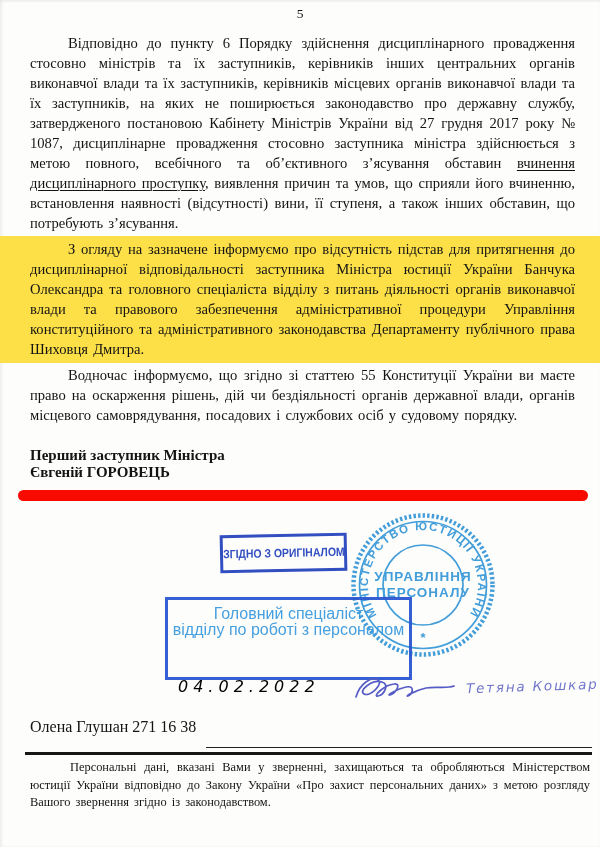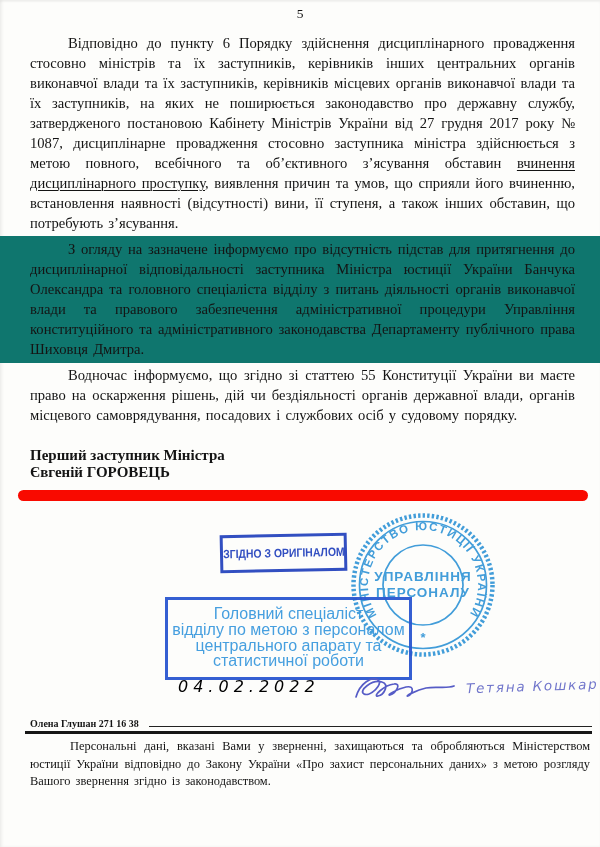--- a/index.html
+++ b/index.html
@@ -20,21 +20,21 @@
   .content { padding:33px 25px 0 30px; }
   .content p {
     margin:0; text-align:justify;
     font-size:14.6px; line-height:20px;
     text-indent:38px;
     word-spacing:1.5px;
   }
   .content p.continuation { text-indent:0; }
   .underlined { text-decoration:underline; text-decoration-thickness:1.4px; text-underline-offset:2px; }
   p.highlighted {
-    background:#0f766e;
+    background:#fde047;
     margin:3px -25px 2px -30px;
     padding:3px 25px 4px 30px;
   }
   .sig-row {
     display:flex; justify-content:space-between; align-items:baseline;
     margin-top:22px; font-weight:bold; font-size:15px;flex-direction:column;
   }
   .red-bar {
     height:11px; background:#f90a00; border-radius:6px;
     margin:9px -13px 0 -12px;
@@ -71,21 +71,21 @@
     position:absolute; left:436px; top:177px;
     font-family:"DejaVu Sans", sans-serif; font-style:italic;
     font-size:13.5px; letter-spacing:1.8px; color:#7176cb;
     transform:rotate(-2deg); white-space:nowrap;
   }
   .footer { padding:0 0 0 0; }
   .contact-row {
     display:flex; align-items:flex-end;
     padding-left:30px; padding-right:8px;
   }
-  .contact-name { font-size:10px; white-space:nowrap; padding-bottom:1px;font-weight:bold; }
+  .contact-name { font-size:16px; white-space:nowrap; padding-bottom:15px; }
   .contact-rule { flex:1; border-bottom:1.5px solid #222; margin:0 0 3px 10px; }
   .thick-rule { height:3px; background:#161616; margin:1px 8px 0 25px; }
   .footer-note {
     margin:0; text-align:justify;
     font-size:12.4px; line-height:17.5px;
     text-indent:40px; word-spacing:2px;
     padding:4px 10px 0 30px;
   }
 </style>
 </head>
@@ -125,22 +125,21 @@
         <text font-family="Liberation Sans, sans-serif" font-weight="bold" font-size="11.5" letter-spacing="1.6" fill="#2e93d6">
           <textPath href="#ringPath" startOffset="50%" text-anchor="middle">МІНІСТЕРСТВО ЮСТИЦІЇ УКРАЇНИ</textPath>
         </text>
         <text x="75" y="71" text-anchor="middle" font-family="Liberation Sans, sans-serif" font-weight="bold" font-size="13.5" letter-spacing="1" fill="#2e93d6">УПРАВЛІННЯ</text>
         <text x="75" y="87" text-anchor="middle" font-family="Liberation Sans, sans-serif" font-weight="bold" font-size="13.5" letter-spacing="1" fill="#2e93d6">ПЕРСОНАЛУ</text>
         <text x="75" y="132" text-anchor="middle" font-family="Liberation Sans, sans-serif" font-weight="bold" font-size="13" fill="#2e93d6">*</text>
       </svg>
 
       <div class="stamp-hr">
         <div>Головний спеціаліст</div>
-        <div>відділу по метою з персоналом</div>
-        <div>центрального апарату та статистичної роботи</div>
+        <div>відділу по роботі з персоналом</div>
       </div>
 
       <div class="hand-date">04.02.2022</div>
 
       <svg class="hand-sign" width="110" height="34" viewBox="0 0 110 34" xmlns="http://www.w3.org/2000/svg">
         <path d="M6,24 C10,10 22,3 28,7 C34,11 20,24 14,21 C8,18 22,6 32,9 C40,11 34,22 28,23 C22,24 34,12 44,11 C52,10 46,20 40,22 C36,23 46,16 56,14 C66,12 62,22 58,23 C54,24 66,17 76,15 C86,13 96,16 104,13" fill="none" stroke="#565cc6" stroke-width="1.7" stroke-linecap="round"></path>
       </svg>
 
       <div class="hand-name">Тетяна Кошкар</div>
     </div>

